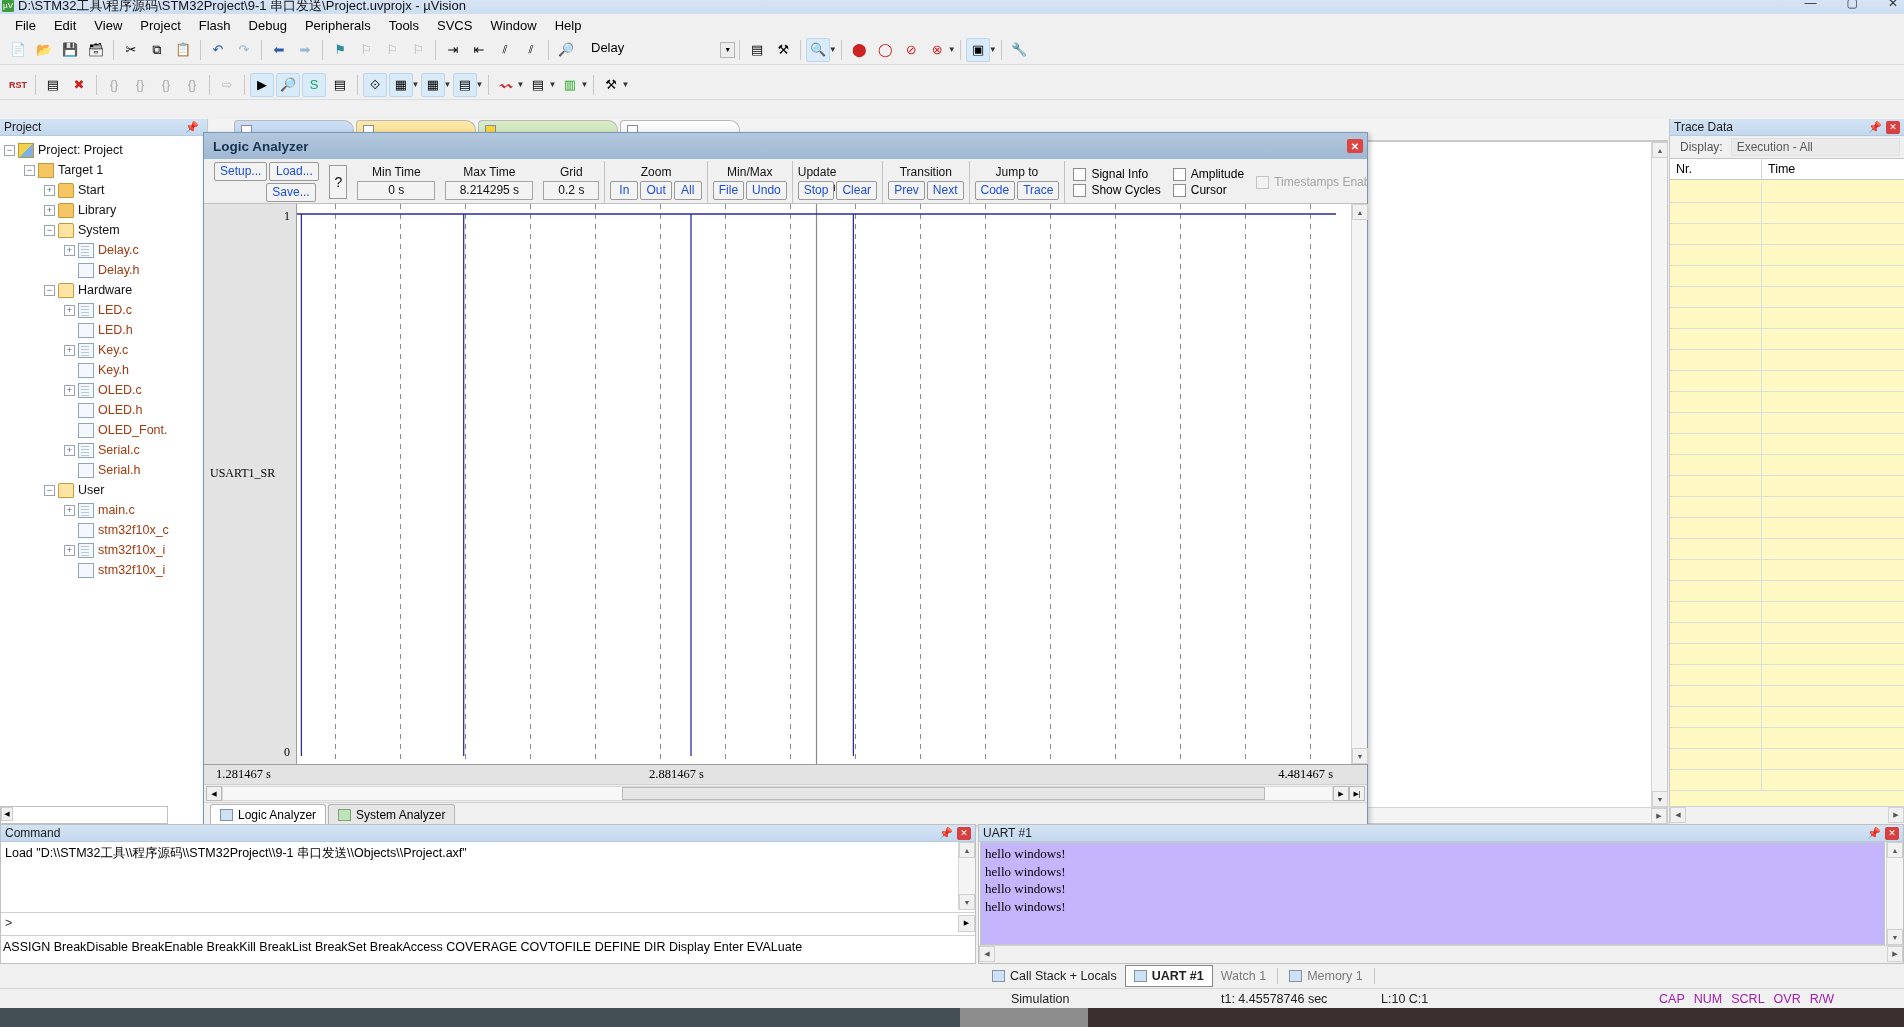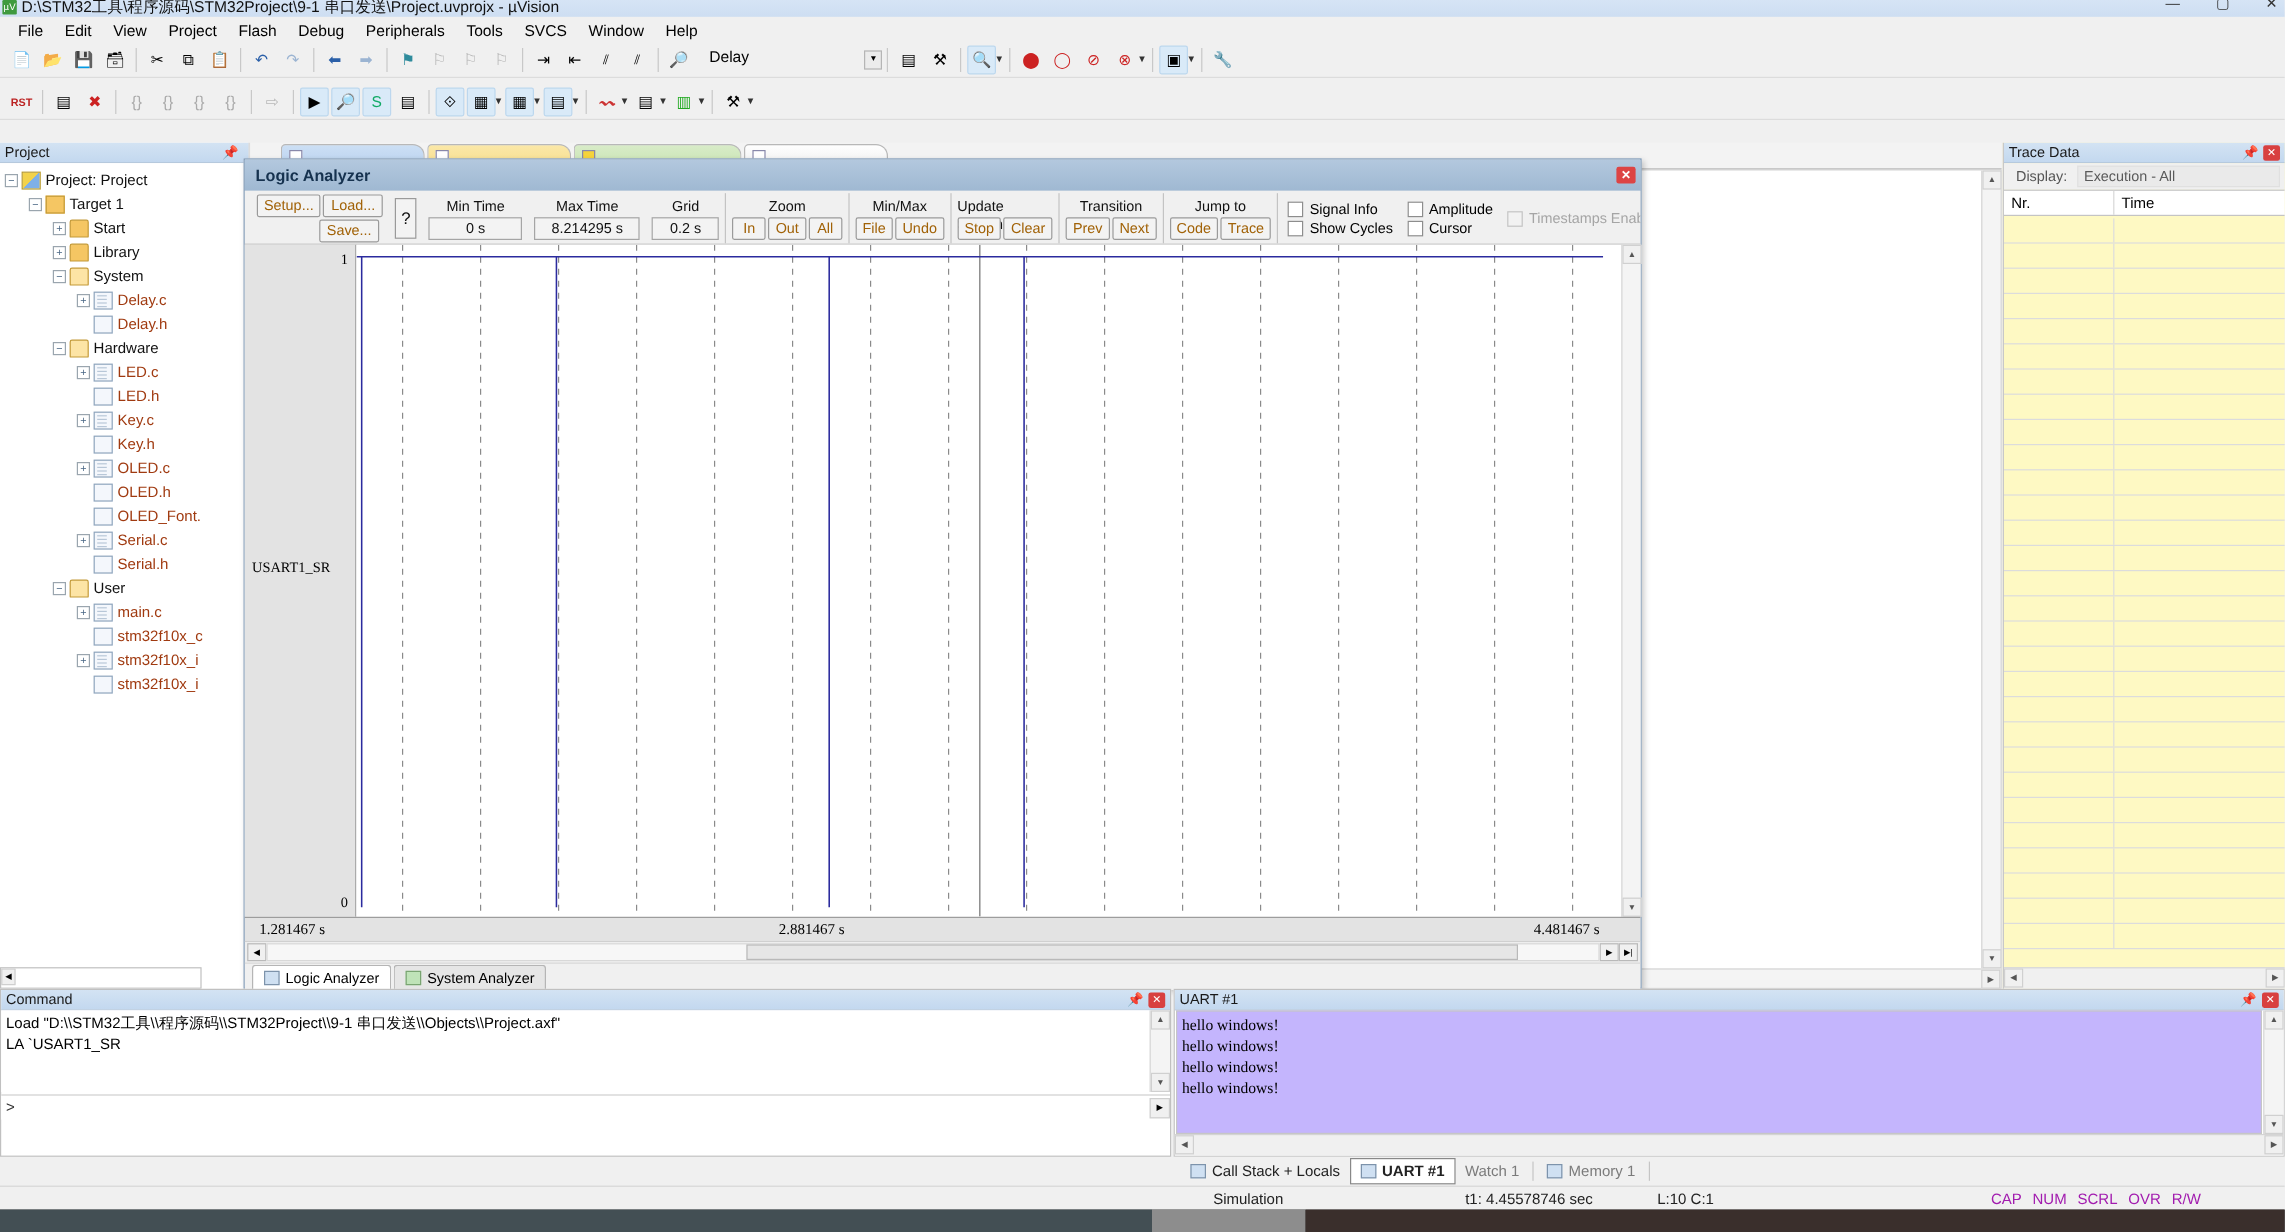--- a/index.html
+++ b/index.html
@@ -161,21 +161,21 @@
     border-bottom: 1px solid #c0c0c0; display: flex; align-items: stretch;
     padding: 2px 0 0 4px; overflow: hidden;
   }
   .lagrp { display: flex; flex-direction: column; align-items: center;
            padding: 0 5px; justify-content: center; }
   .lagrp.vsep { border-right: 1px solid #c3c3c3; }
   .lacap { font-size: 12px; color: #111; margin-bottom: 1px; height: 15px; line-height: 15px; }
   .larow { display: flex; gap: 2px; }
   .labtn {
     border: 1px solid #9a9a9a; background: #f3f3f3; font-size: 12px;
-    padding: 1px 5px; min-width: 28px; text-align: center; color: #a16207;
+    padding: 1px 5px; min-width: 28px; text-align: center; color: #1d4ed8;
     border-radius: 2px; line-height: 15px;
   }
   .labtn.wide { min-width: 50px; }
   .lafield {
     border: 1px solid #a5a5a5; background: #f3f3f3; font-size: 12px;
     padding: 1px 6px; text-align: center; color: #111; min-width: 60px; line-height: 15px;
   }
   .lacol2 { display: flex; flex-direction: column; gap: 2px; justify-content: center; }
   .lachk { display: flex; align-items: center; font-size: 12px; gap: 5px; white-space: nowrap; }
   .box { width: 13px; height: 13px; border: 1px solid #8d8d8d; background: #fff; flex: none; }
@@ -898,31 +898,31 @@
 
   <div id="cmdPane">
     <div class="pane-hdr">
       <span>Command</span>
       <span class="spacer"></span>
       <span class="pin">📌</span>
       <span class="xbtn">✕</span>
     </div>
     <div id="cmdOut">
       <div>Load "D:\\STM32工具\\程序源码\\STM32Project\\9-1 串口发送\\Objects\\Project.axf"</div>
-      <div>LA `USART1_SR</div>
     </div>
     <div id="cmdVScroll">
       <div class="sb-arrow">▲</div>
       <div class="sb-arrow">▼</div>
     </div>
     <div id="cmdInputRow">
       <span class="prompt">&gt;</span>
       <span class="spacer"></span>
       <span class="arw">▶</span>
     </div>
+    <div id="cmdHelp">ASSIGN BreakDisable BreakEnable BreakKill BreakList BreakSet BreakAccess COVERAGE COVTOFILE DEFINE DIR Display Enter EVALuate</div>
   </div>
 
   <div id="uartPane">
     <div class="pane-hdr">
       <span>UART #1</span>
       <span class="spacer"></span>
       <span class="pin">📌</span>
       <span class="xbtn">✕</span>
     </div>
     <div id="uartOut">

